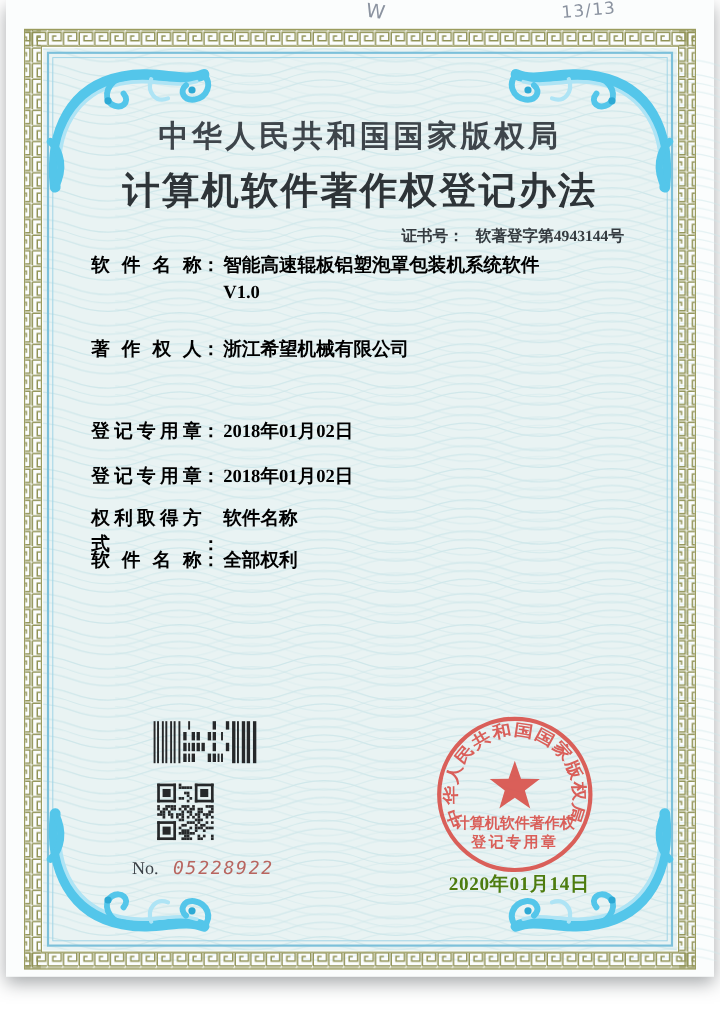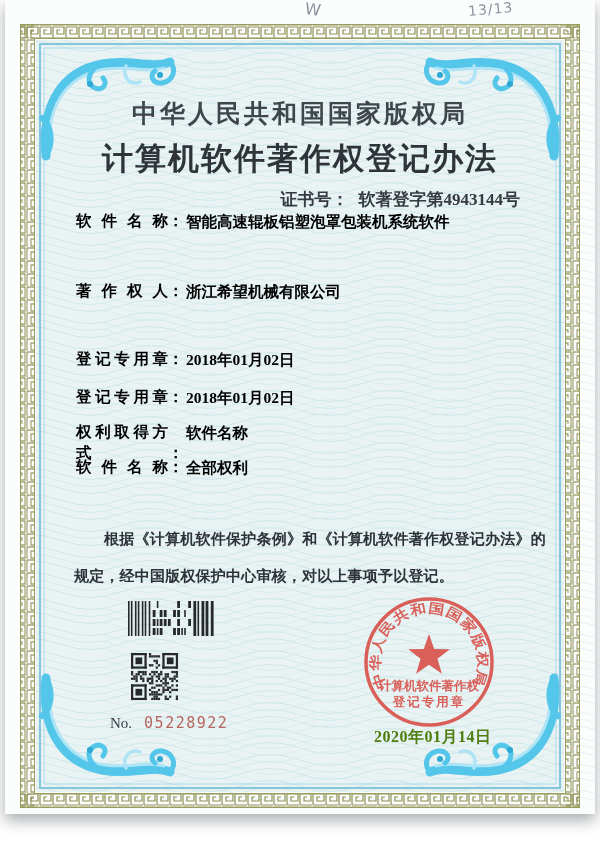--- a/index.html
+++ b/index.html
@@ -16,41 +16,41 @@
   .textlayer > div, .textlayer > span{position:absolute;}
 
   .hw{color:#8b93a0;font-family:"DejaVu Sans",sans-serif;font-size:14px;}
   .hw1{left:305px;top:0px;transform:rotate(8deg);font-size:16px;}
   .hw2{left:468px;top:1px;transform:rotate(-5deg);letter-spacing:1px;}
 
   .t1{left:0;top:97px;width:600px;text-align:center;font-size:25px;font-weight:bold;
       letter-spacing:3px;color:#3e454b;}
   .t2{left:0;top:138px;width:600px;text-align:center;font-size:31px;font-weight:bold;
       letter-spacing:2px;color:#2e3438;}
-  .certno{top:188px;right:80px;font-size:17px;font-weight:bold;color:#353b40;}
+  .certno{top:188px;right:80px;font-size:13px;font-weight:bold;color:#353b40;}
   .certno .lbl{margin-right:10px;}
 
   .frow{left:76px;font-size:15.5px;font-weight:bold;color:#000000;}
   .flabel{display:inline-block;width:92px;text-align:justify;text-align-last:justify;}
   .fcolon{display:inline-block;}
   .fvalue{position:absolute;left:110px;top:0;width:370px;line-height:22px;white-space:nowrap;}
   .r0{top:211px}.r1{top:281px}.r2{top:349px}.r3{top:387px}.r4{top:422px}.r5{top:457px}.r6{top:492px}
   .fvalue .v2{display:block;}
 
   .statement{left:74px;top:521px;width:472px;font-size:15px;font-weight:bold;
       color:#2c3237;line-height:37px;text-indent:2em;letter-spacing:.2px;text-align:justify;}
 
   .emboss{position:absolute;left:88px;top:186px;width:84px;height:74px;z-index:1;
       border:2px solid rgba(160,190,205,.30);border-radius:16px;transform:rotate(-4deg);
       box-shadow:inset 0 0 0 3px rgba(180,205,215,.15);}
 
   .serial{left:110px;top:714px;}
   .serial .no{font-size:15px;color:#3a4046;}
   .serial .num{font-family:"DejaVu Sans Mono",monospace;font-size:15px;color:#b8655f;
-      letter-spacing:1.5px;margin-left:8px;}
+      letter-spacing:1.5px;margin-left:8px;font-style:italic;}
   .issuedate{left:374px;top:727px;font-size:16px;font-weight:bold;color:#4d7c0f;letter-spacing:.5px;}
 </style>
 </head>
 <body>
 
 <div class="paper">
   <div class="emboss"></div>
 </div>
 
 <svg class="deco" id="deco-svg" width="600" height="849" viewBox="0 0 600 849">
@@ -324,20 +324,21 @@
   <div class="t2">计算机软件著作权登记办法</div>
 
   <div class="certno">
     <span class="lbl">证书号：</span><span>软著登字第4943144号</span>
   </div>
 
   <div class="frow r0">
     <span class="flabel">软件名称</span><span class="fcolon">：</span>
     <span class="fvalue">
       <span>智能高速辊板铝塑泡罩包装机系统软件</span>
+      <span class="v2">V1.0</span>
     </span>
   </div>
 
   <div class="frow r1">
     <span class="flabel">著作权人</span><span class="fcolon">：</span>
     <span class="fvalue">浙江希望机械有限公司</span>
   </div>
 
   <div class="frow r2">
     <span class="flabel">登记专用章</span><span class="fcolon">：</span>
@@ -353,21 +354,20 @@
     <span class="flabel">权利取得方式</span><span class="fcolon">：</span>
     <span class="fvalue">软件名称</span>
   </div>
 
   <div class="frow r5">
     <span class="flabel">软件名称</span><span class="fcolon">：</span>
     <span class="fvalue">全部权利</span>
   </div>
 
 
-  <div class="statement">根据《计算机软件保护条例》和《计算机软件著作权登记办法》的规定，经中国版权保护中心审核，对以上事项予以登记。</div>
 
   <div class="serial">
     <span class="no">No.</span>
     <span class="num">05228922</span>
   </div>
 
   <div class="issuedate">2020年01月14日</div>
 </div>
 
 </body></html>

